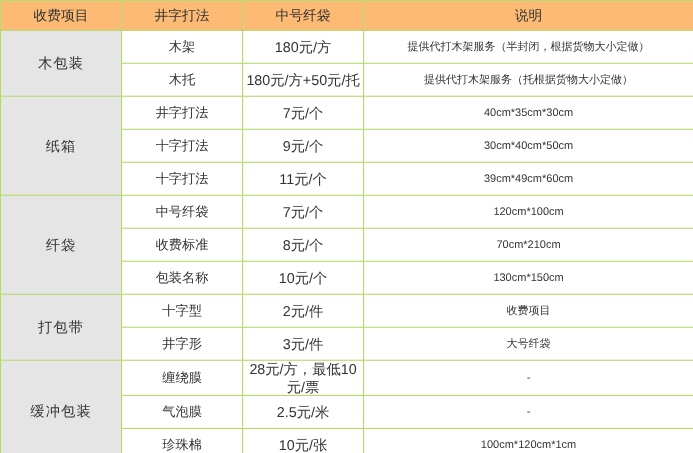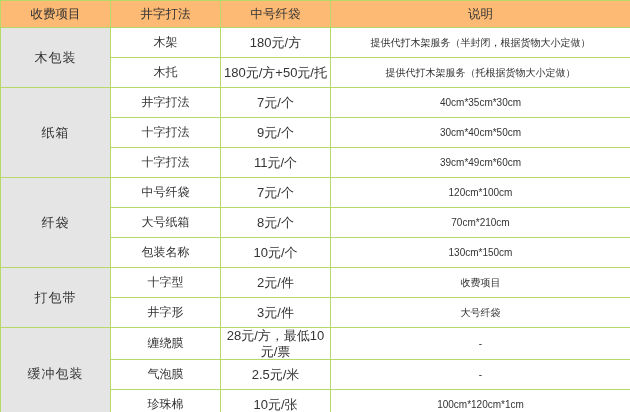--- a/index.html
+++ b/index.html
@@ -108,21 +108,21 @@
       <td class="desc-cell">39cm*49cm*60cm</td>
     </tr>
 
     <tr>
       <td class="cat-cell" rowspan="3">纤袋</td>
       <td class="name-cell">中号纤袋</td>
       <td class="price-cell">7元/个</td>
       <td class="desc-cell">120cm*100cm</td>
     </tr>
     <tr>
-      <td class="name-cell">大号纸箱</td>
+      <td class="name-cell">收费标准</td>
       <td class="price-cell">8元/个</td>
       <td class="desc-cell">70cm*210cm</td>
     </tr>
     <tr>
       <td class="name-cell">包装名称</td>
       <td class="price-cell">10元/个</td>
       <td class="desc-cell">130cm*150cm</td>
     </tr>
 
     <tr>

